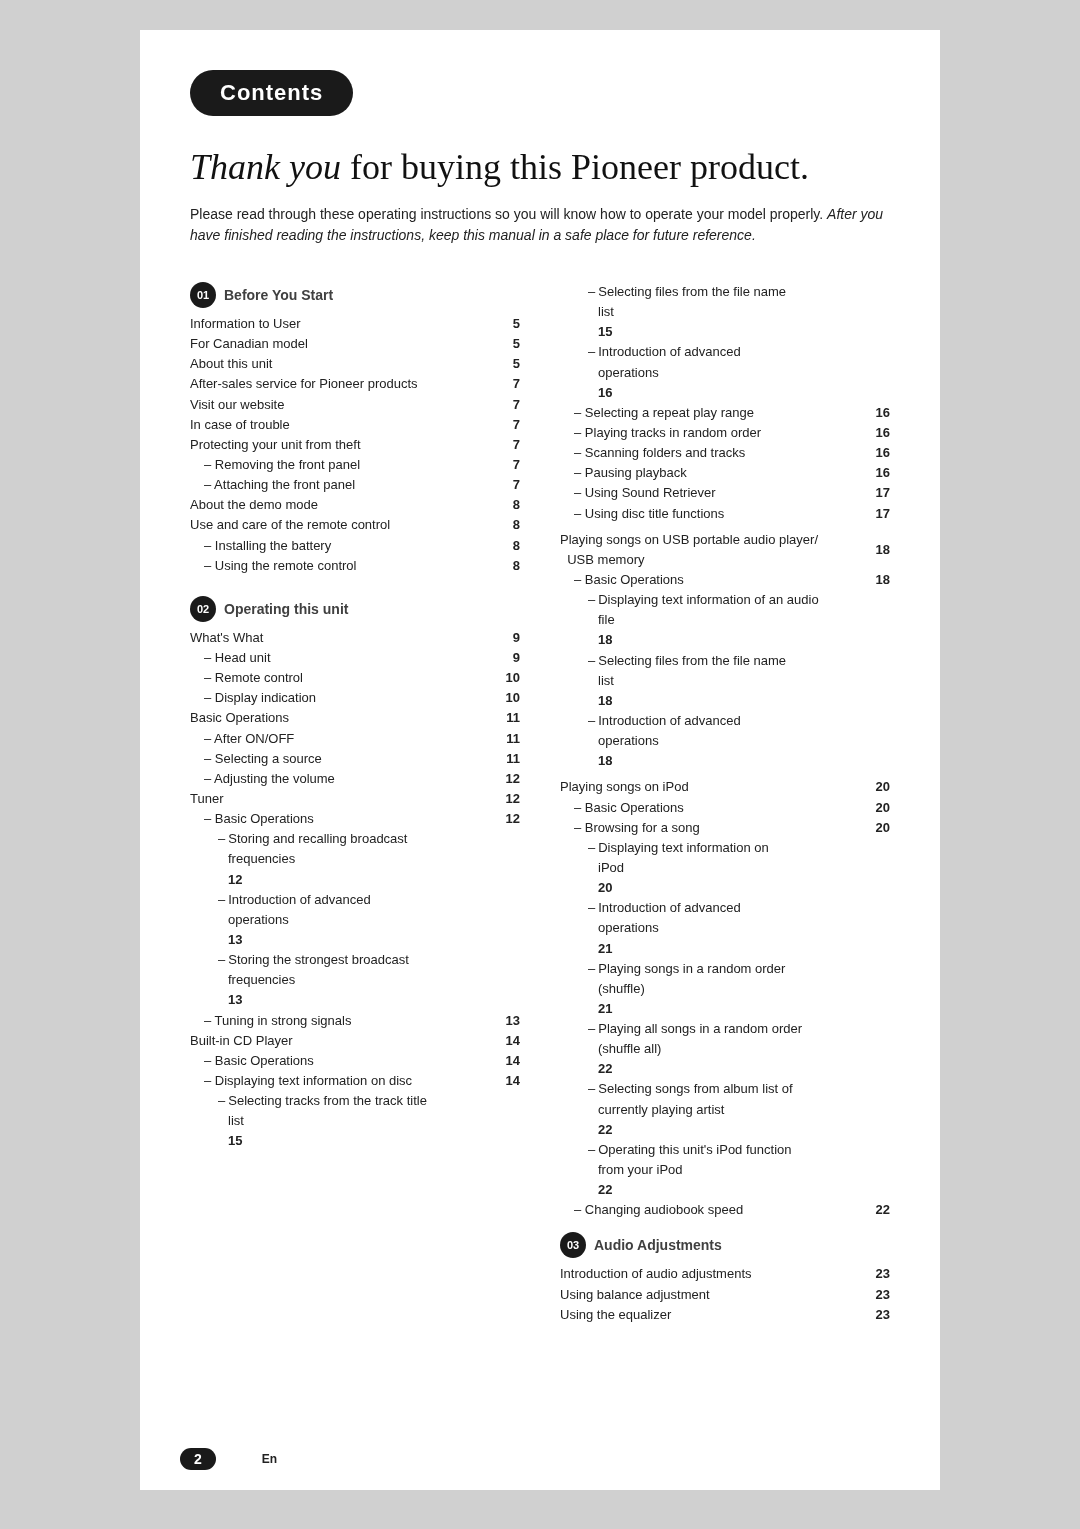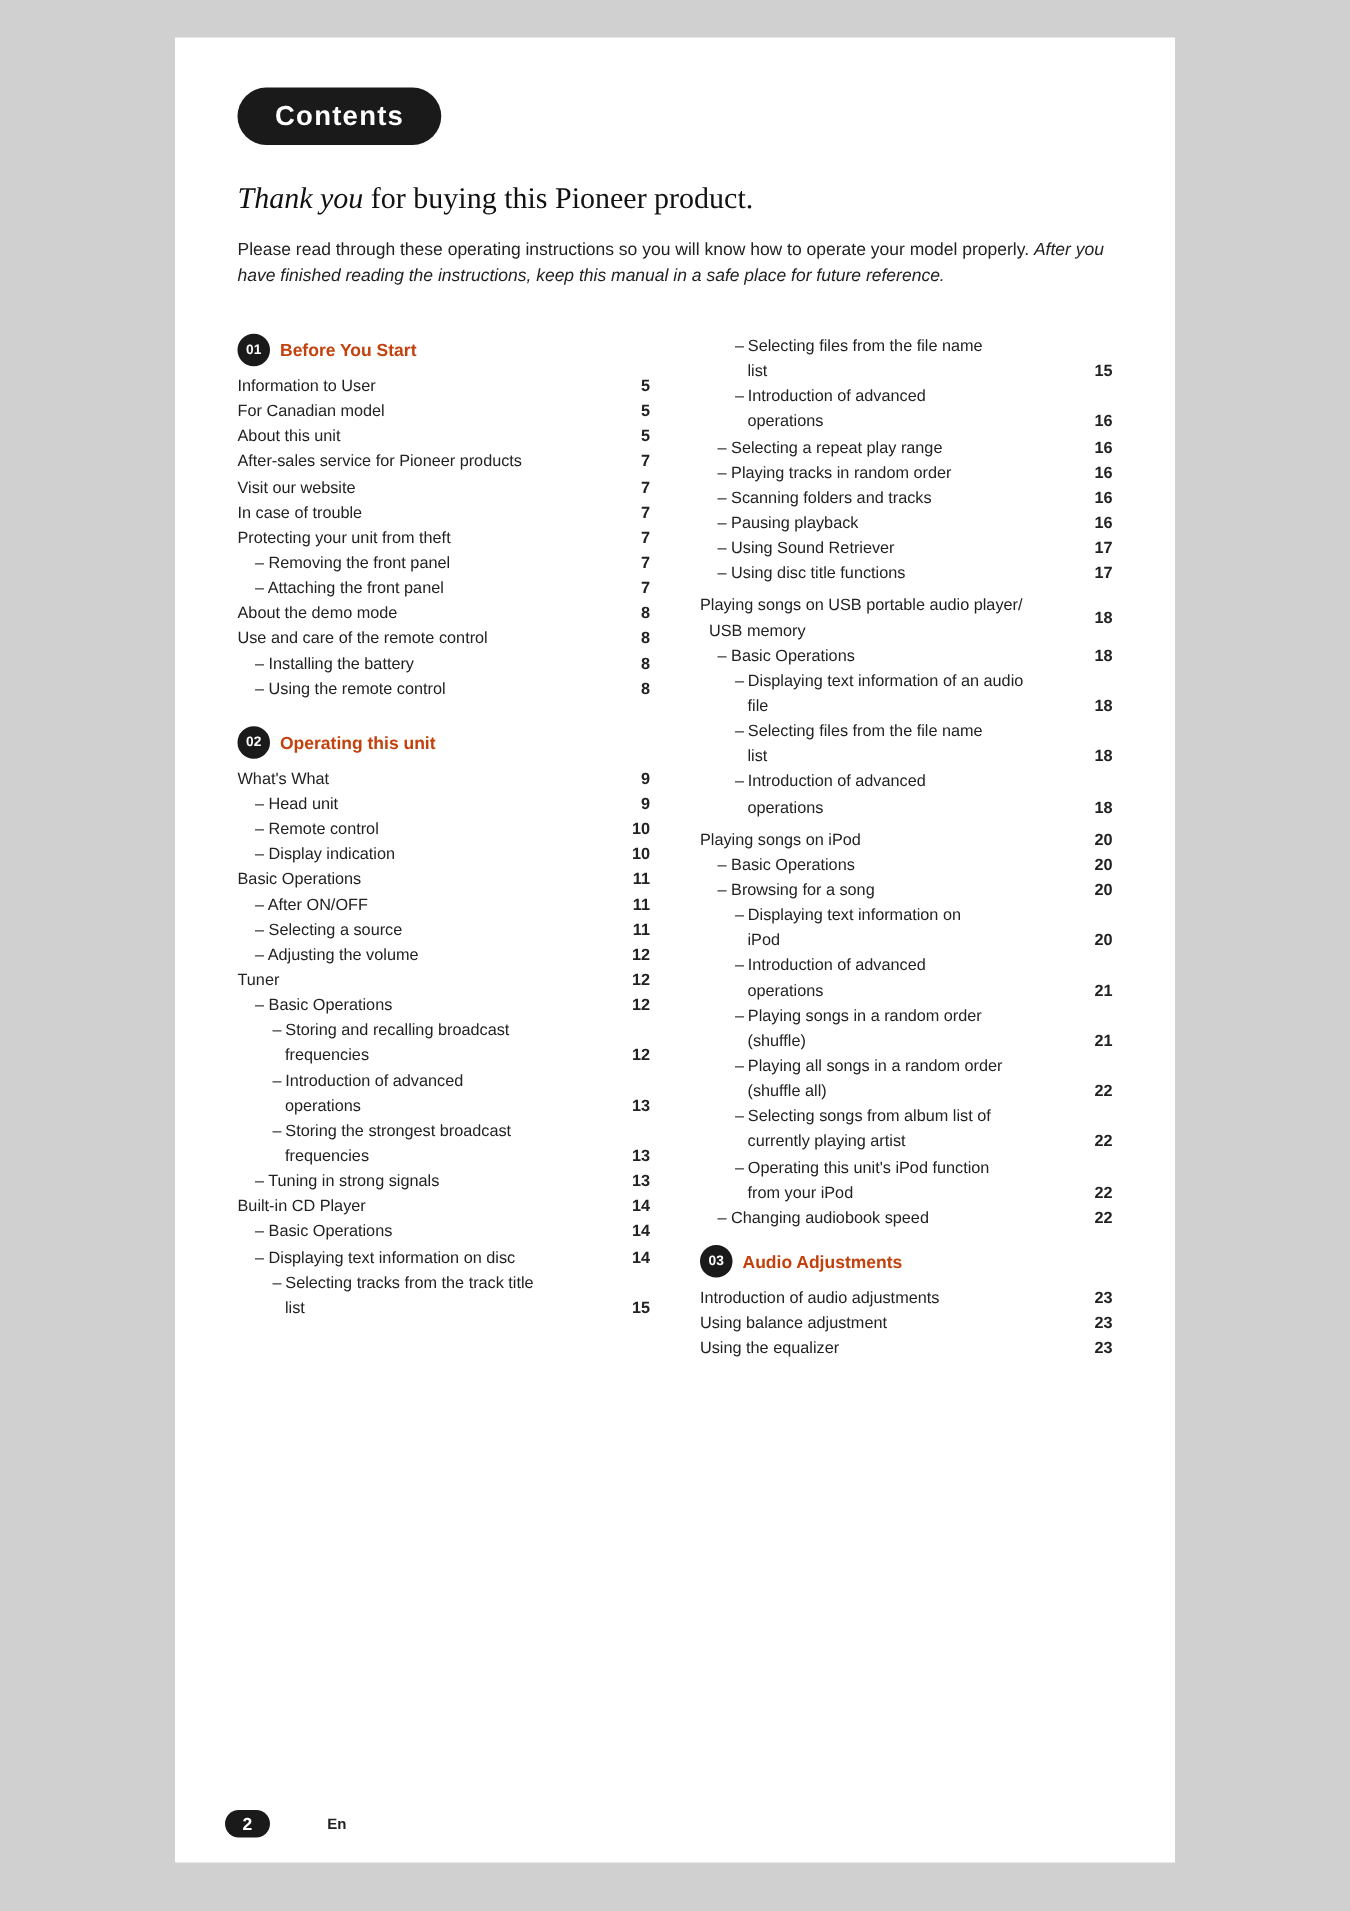--- a/index.html
+++ b/index.html
@@ -28,21 +28,21 @@
       margin-bottom: 30px;
     }
     .contents-banner span {
       color: #ffffff;
       font-size: 22px;
       font-weight: bold;
       font-family: Arial, sans-serif;
       letter-spacing: 1px;
     }
     .thank-you-heading {
-      font-size: 24px;
+      font-size: 36px;
       font-family: 'Times New Roman', serif;
       margin-bottom: 16px;
       font-weight: normal;
       color: #111;
     }
     .thank-you-heading em {
       font-style: italic;
       font-weight: normal;
     }
     .intro-text {
@@ -91,21 +91,21 @@
       align-items: center;
       justify-content: center;
       margin-right: 8px;
       flex-shrink: 0;
       text-align: right;
     }
     .section-title {
       font-size: 14px;
       font-family: Arial, sans-serif;
       font-weight: bold;
-      color: #c2410c;
+      color: #404040;
     }
     .page-footer {
       position: absolute;
       bottom: 20px;
       left: 40px;
       display: flex;
       align-items: center;
       gap: 10px;
     }
     .page-num-box {
@@ -137,20 +137,21 @@
       align-items: baseline;
     }
     .multiline-wrapper .first-line .dash {
       flex-shrink: 0;
       margin-right: 3px;
     }
     .multiline-wrapper .second-line {
       padding-left: 10px;
       display: flex;
       justify-content: space-between;
+      flex-direction: column;
     }
     .multiline-wrapper .second-line .item-num {
       font-weight: bold;
     }
     .plain-item {
       display: flex;
       justify-content: space-between;
       align-items: center;
       font-size: 13px;
       font-family: Arial, sans-serif;

